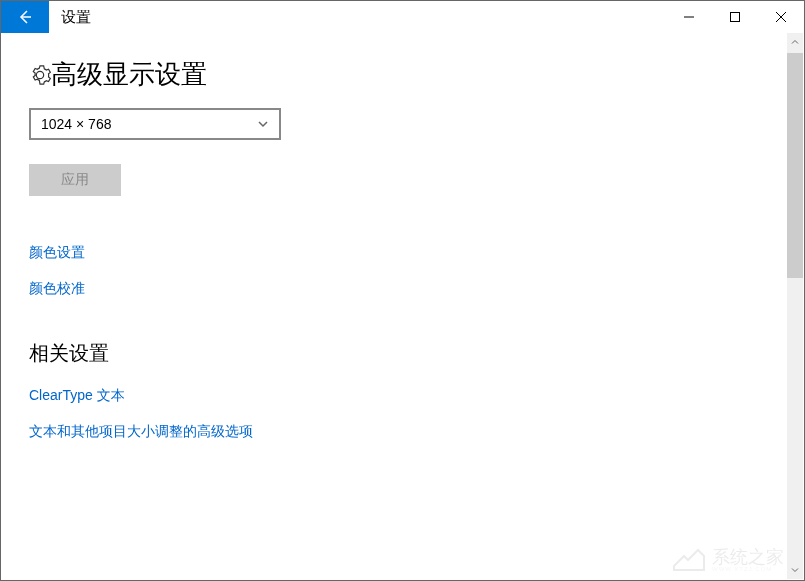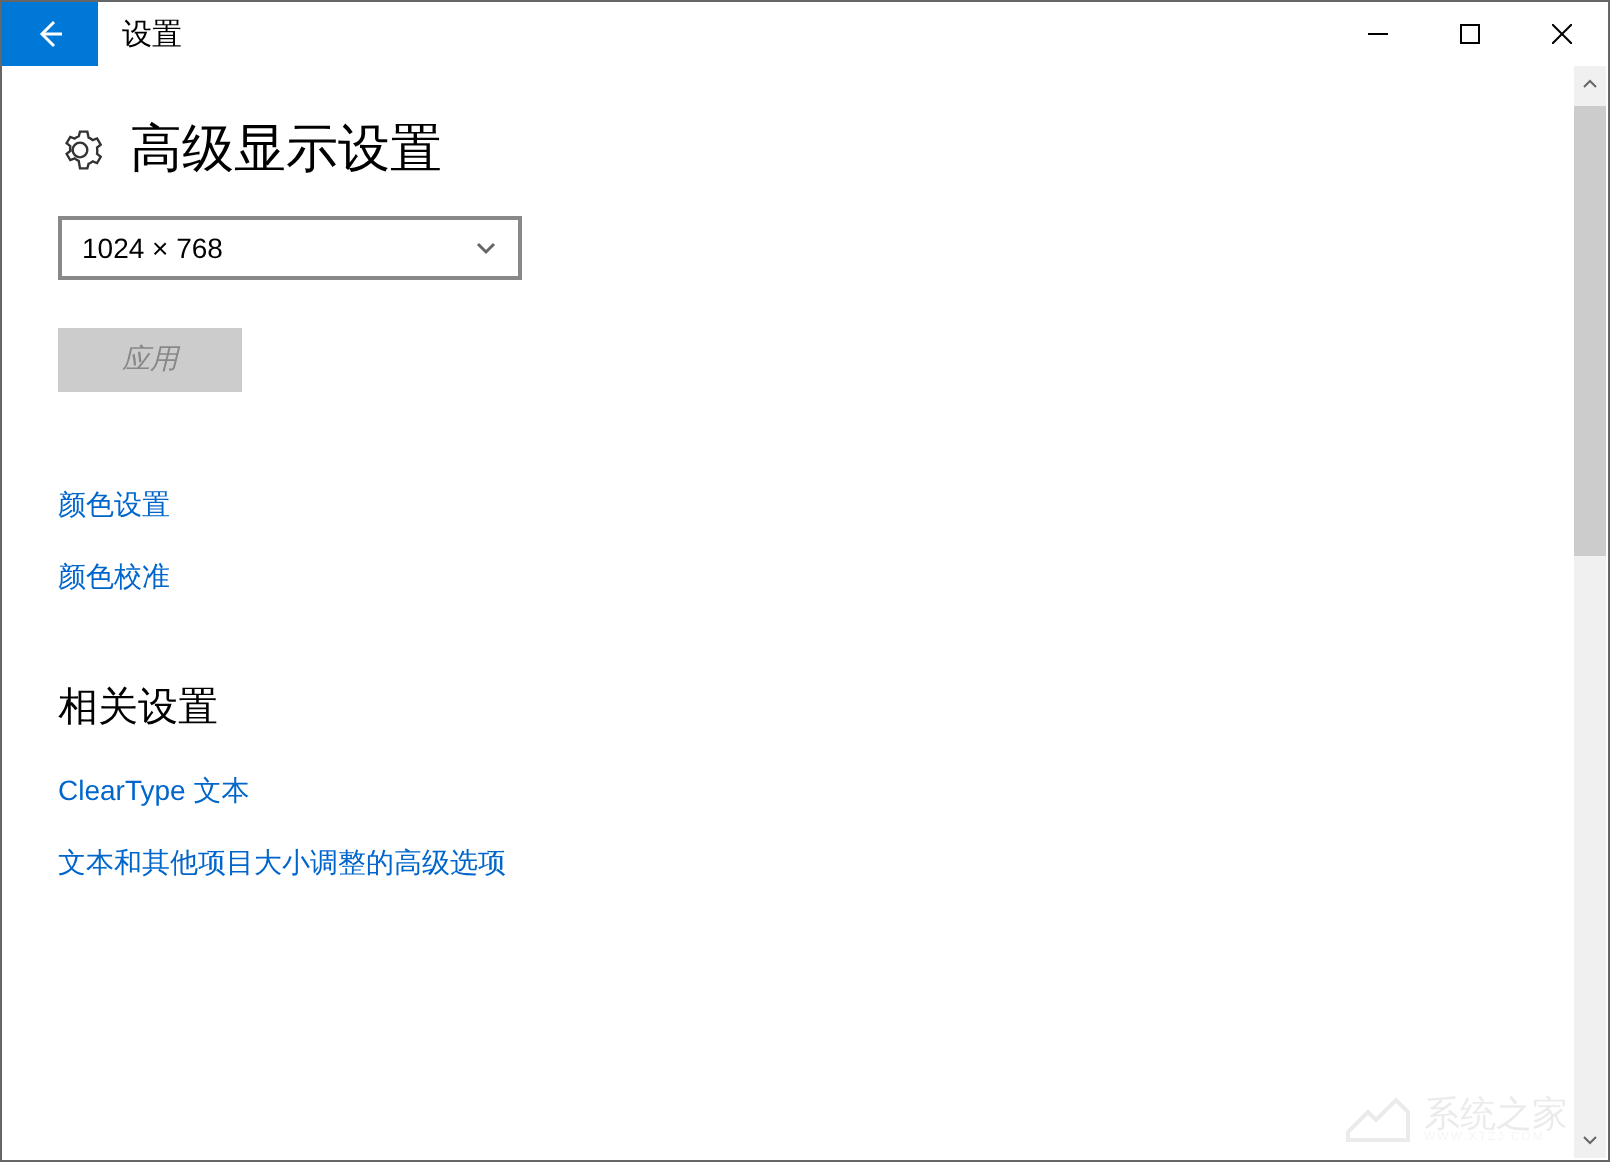--- a/index.html
+++ b/index.html
@@ -8,30 +8,30 @@
     .titlebar { height: 32px; display: flex; align-items: center; background: #fff; }
     .back-btn { width: 48px; height: 32px; background: #0078d7; display: flex; align-items: center; justify-content: center; cursor: pointer; }
     .back-btn svg { width: 16px; height: 16px; }
     .title-text { margin-left: 12px; font-size: 15px; color: #000; }
     .window-controls { margin-left: auto; display: flex; }
     .win-ctrl { width: 46px; height: 32px; display: flex; align-items: center; justify-content: center; cursor: pointer; }
     .win-ctrl svg { width: 10px; height: 10px; }
     
     .content { padding: 24px 28px 20px 28px; height: calc(100% - 32px); position: relative; overflow-y: auto; }
     
-    .page-header { display: flex; align-items: center; margin-bottom: 16px; gap: 14px; }
+    .page-header { display: flex; align-items: center; margin-bottom: 16px; }
     .gear-icon-wrap { display: flex; align-items: center; justify-content: center; }
     .gear-icon-wrap svg { width: 22px; height: 22px; }
     .page-title { font-size: 26px; font-weight: 300; color: #000; }
     
-    .dropdown { width: 232px; height: 32px; border: 2px solid #888; display: flex; align-items: center; padding: 0 10px; font-size: 14px; cursor: pointer; justify-content: space-between; margin-bottom: 24px; }
+    .dropdown { width: 252px; height: 32px; border: 2px solid #888; display: flex; align-items: center; padding: 0 10px; font-size: 14px; cursor: pointer; justify-content: space-between; margin-bottom: 24px; }
     .dropdown .chev { width: 12px; height: 12px; }
     
     .btn-row { display: flex; gap: 8px; margin-bottom: 48px; }
-    .btn { width: 92px; height: 32px; background: #ccc; border: none; color: #888; font-size: 14px; display: flex; align-items: center; justify-content: center; font-style: italic; }
+    .btn { width: 92px; height: 32px; background: #ccc; border: none; color: #888; font-size: 14px; display: flex; align-items: center; justify-content: center; }
     
     .section-title { font-size: 20px; font-weight: 400; color: #000; margin-bottom: 20px; }
     .link { font-size: 14px; color: #0066cc; cursor: pointer; display: block; margin-bottom: 18px; text-decoration: none; width: fit-content; }
     .section { margin-bottom: 42px; }
     
     .highlight-box { border: 3px solid #e60000; padding: 8px 90px 8px 4px; margin-left: -6px; margin-top: -8px; display: inline-block; }
     .highlight-box .link { margin-bottom: 0; }
     
     .scrollbar { position: absolute; right: 1px; top: 32px; bottom: 1px; width: 16px; background: #f0f0f0; }
     .scroll-thumb { position: absolute; top: 20px; right: 0; width: 16px; height: 225px; background: #ccc; }

